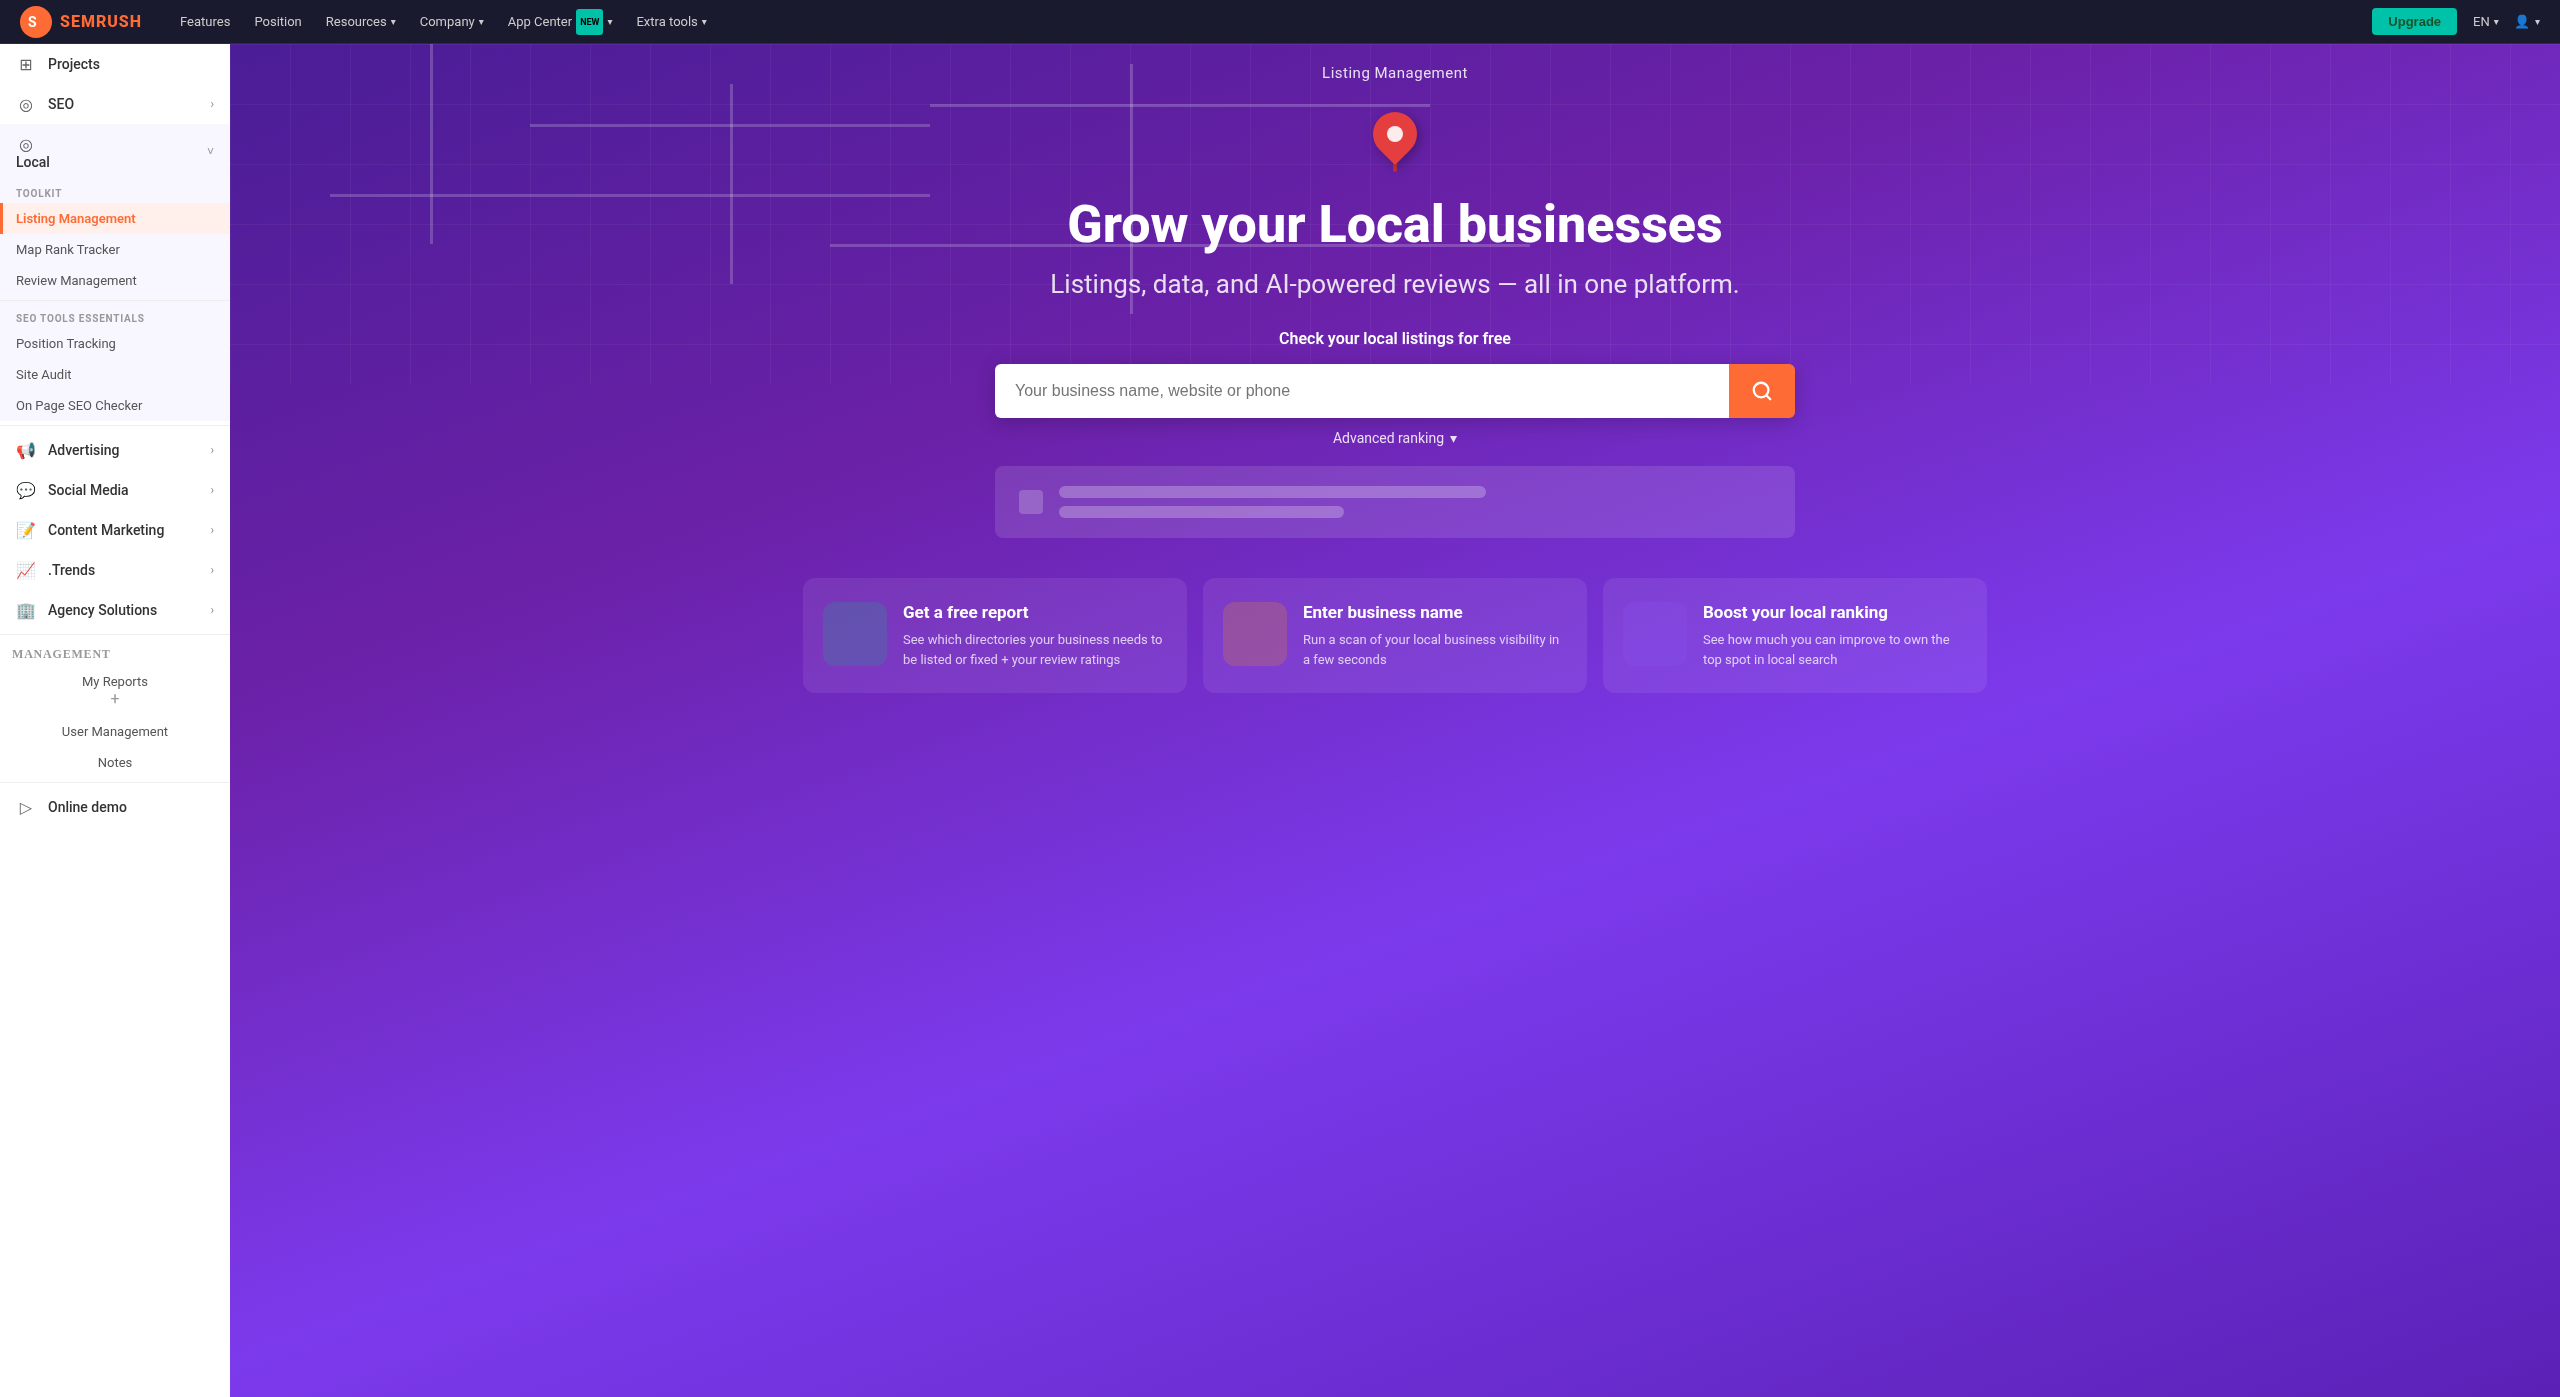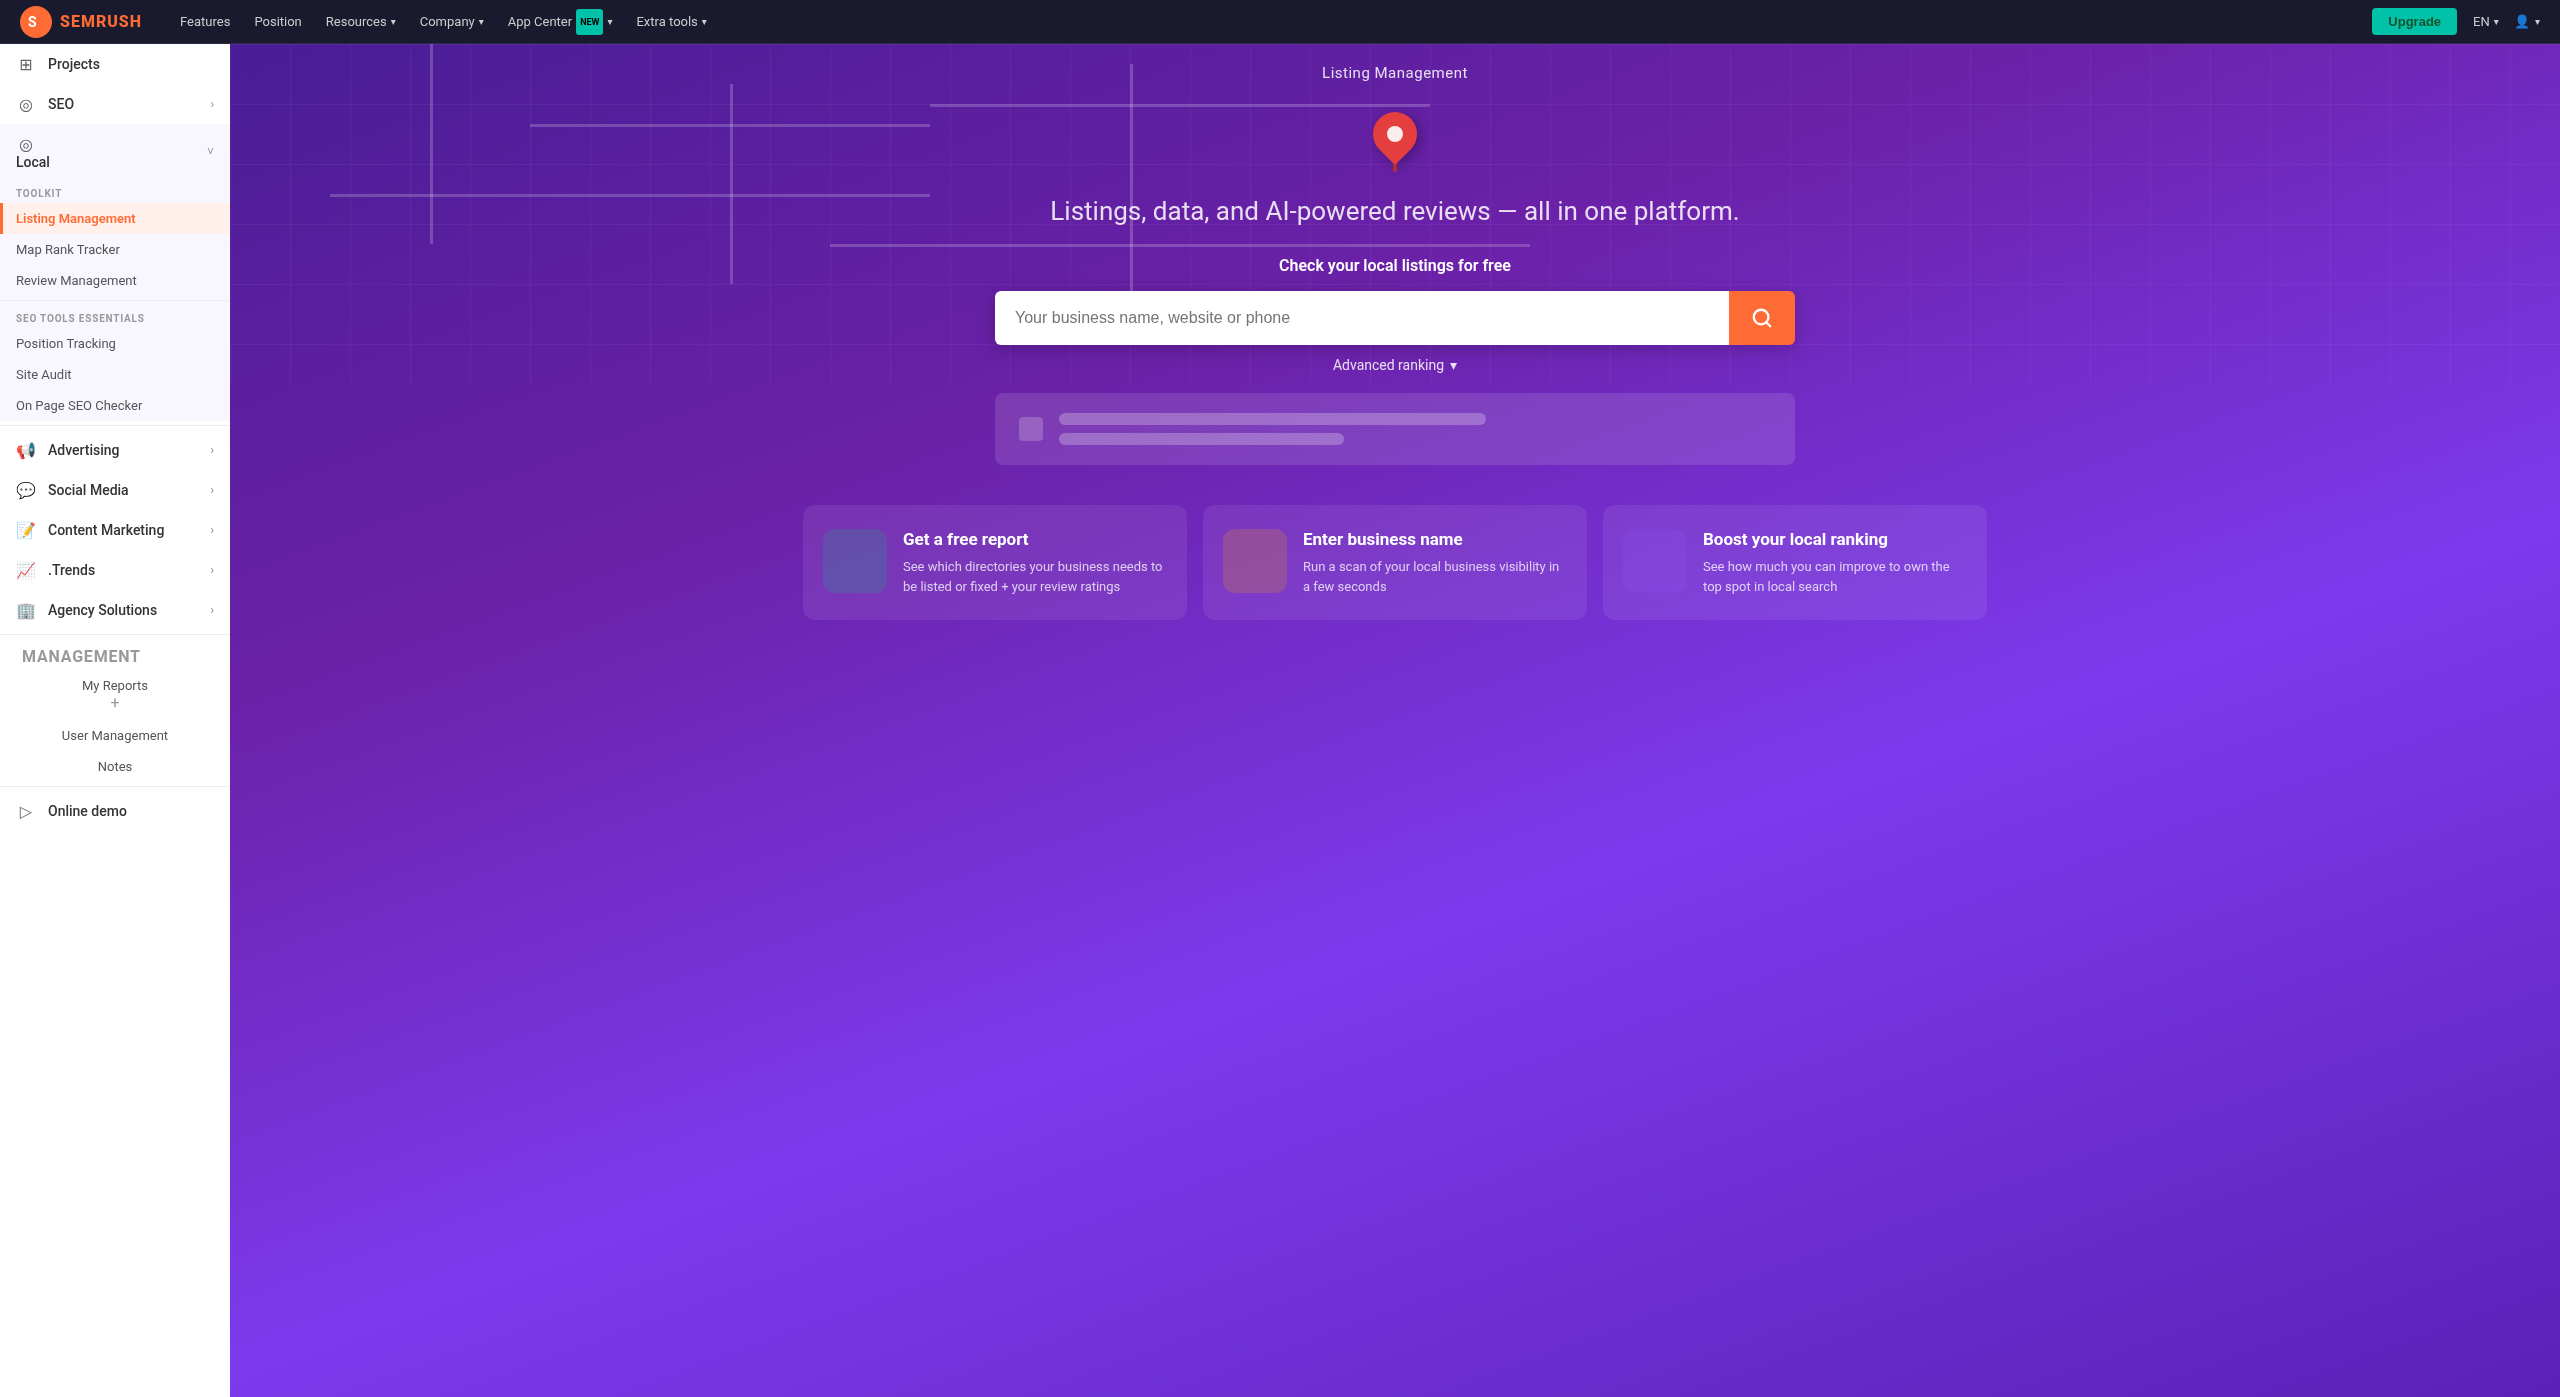--- a/index.html
+++ b/index.html
@@ -168,26 +168,27 @@
       padding-left: 13px;
     }
 
     .divider {
       height: 1px;
       background: #eee;
       margin: 4px 0;
     }
 
     .management-label {
-      font-size: 16px;
+      font-size: 12px;
       font-weight: 700;
       color: #999;
       text-transform: uppercase;
       letter-spacing: 0.8px;
-      padding: 8px 22px 4px;
+      padding: 8px 12px 4px;
+      font-family: Liberation Serif, serif;
     }
     .mgmt-item {
       display: flex;
       align-items: center;
       justify-content: space-between;
       padding: 8px 24px;
       font-size: 13px;
       cursor: pointer;
       color: #555;
       flex-direction: column;
@@ -578,20 +579,21 @@
       <div class="listing-mgmt-title">Listing Management</div>
 
       
       <div class="map-pin">
         <div class="pin-head">
           <div class="pin-dot"></div>
         </div>
         <div class="pin-tail"></div>
       </div>
 
+      <h1 class="hero-title">Grow your Local businesses</h1>
       <p class="hero-subtitle">Listings, data, and AI-powered reviews — all in one platform.</p>
       <p class="hero-cta-label">Check your local listings for free</p>
 
       
       <div class="search-bar">
         <input class="search-input" type="text" placeholder="Your business name, website or phone" style="">
         <button class="search-btn">
           <svg width="22" height="22" viewBox="0 0 24 24" fill="none" stroke="white" stroke-width="2.5" stroke-linecap="round" stroke-linejoin="round">
             <circle cx="11" cy="11" r="8"></circle>
             <line x1="21" y1="21" x2="16.65" y2="16.65"></line>

